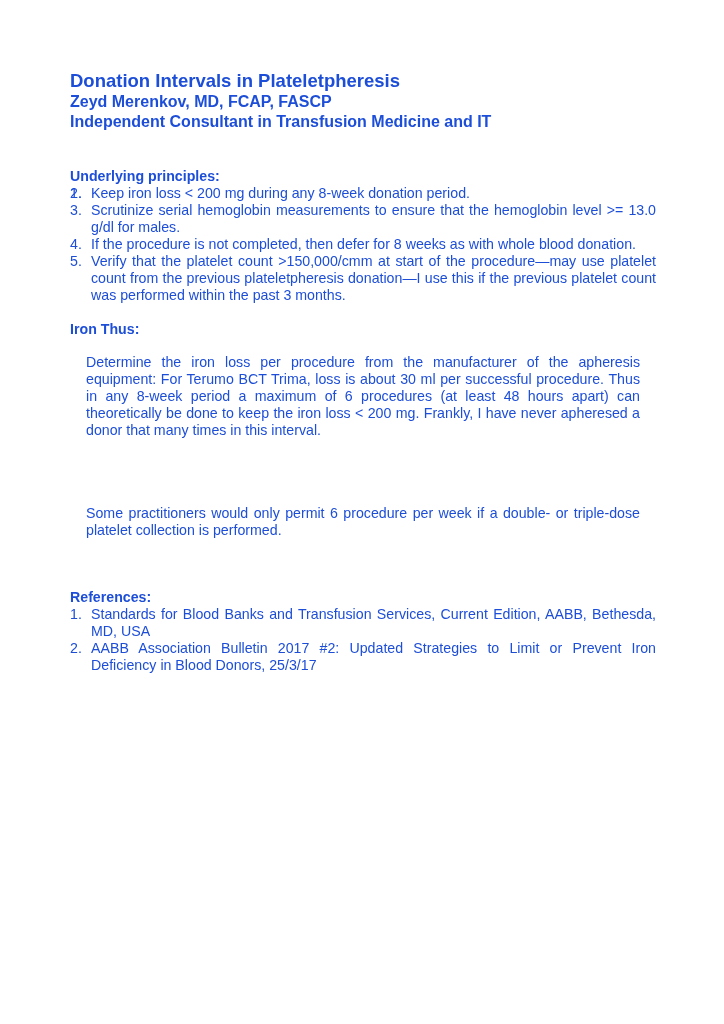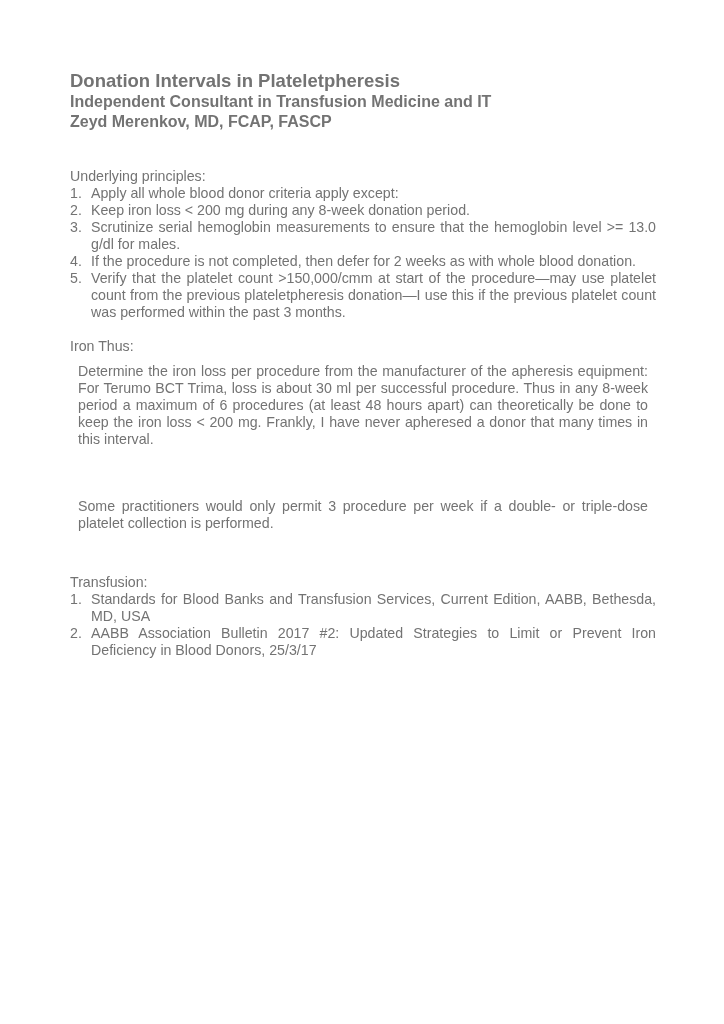--- a/index.html
+++ b/index.html
@@ -1,69 +1,69 @@
 <!DOCTYPE html>
 <html><head>
 <meta charset="utf-8">
 <style>
   html, body { margin: 0; padding: 0; background: #ffffff; }
   body { width: 724px; height: 1024px; position: relative; overflow: hidden; }
   .page {
     position: absolute; left: 70px; top: 70px; width: 586px;
-    font-family: "Liberation Sans", sans-serif; color: #737373;
+    font-family: "Liberation Sans", sans-serif; color: #1d4ed8;
     font-size: 14.2px; line-height: 17px;
   }
   .title { font-weight: bold; font-size: 18.5px; line-height: 22px; margin: 0; }
   .sub { font-weight: bold; font-size: 16px; line-height: 20px; margin: 0; }
-  .h { font-weight: normal; margin: 0; }
-  p { margin: 8px; text-align: justify; }
+  .h { font-weight: bold; margin: 0; }
+  p { margin: 16px; text-align: justify; }
   ol { margin: 0; padding: 0; list-style: none; }
   ol li { position: relative; padding-left: 21px; text-align: justify; }
   ol li .num { position: absolute; left: 0; top: 0; }
   .gap-head { height: 36px; }
   .gap { height: 17px; }
   .gap2 { height: 34px; }
 </style>
 </head>
 <body>
 
 <div class="page">
   <h1 class="title">Donation Intervals in Plateletpheresis</h1>
+  <div class="sub">Zeyd Merenkov, MD, FCAP, FASCP</div>
   <div class="sub">Independent Consultant in Transfusion Medicine and IT</div>
-  <div class="sub">Zeyd Merenkov, MD, FCAP, FASCP</div>
 
   <div class="gap-head"></div>
 
   <section>
     <div class="h">Underlying principles:</div>
     <ol>
-      <li><span class="num">1.</span><span>Apply all whole blood donor criteria apply except:</span></li>
+      <li><span class="num">1.</span></li>
       <li><span class="num">2.</span><span>Keep iron loss &lt; 200 mg during any 8-week donation period.</span></li>
       <li><span class="num">3.</span><span>Scrutinize serial hemoglobin measurements to ensure that the hemoglobin level &gt;= 13.0 g/dl for males.</span></li>
-      <li><span class="num">4.</span><span>If the procedure is not completed, then defer for 2 weeks as with whole blood donation.</span></li>
+      <li><span class="num">4.</span><span>If the procedure is not completed, then defer for 8 weeks as with whole blood donation.</span></li>
       <li><span class="num">5.</span><span>Verify that the platelet count &gt;150,000/cmm at start of the procedure—may use platelet count from the previous plateletpheresis donation—I use this if the previous platelet count was performed within the past 3 months.</span></li>
     </ol>
   </section>
 
   <div class="gap"></div>
 
   <section>
     <div class="h">Iron Thus:</div>
     <p>Determine the iron loss per procedure from the manufacturer of the apheresis equipment: For Terumo BCT Trima, loss is about 30 ml per successful procedure.  Thus in any 8-week period a maximum of 6 procedures (at least 48 hours apart) can theoretically be done to keep the iron loss &lt; 200 mg.  Frankly, I have never apheresed a donor that many times in this interval.</p>
     <div class="gap"></div>
   </section>
 
   <div class="gap"></div>
 
   <section>
-    <p>Some practitioners would only permit 3 procedure per week if a double- or triple-dose platelet collection is performed.</p>
+    <p>Some practitioners would only permit 6 procedure per week if a double- or triple-dose platelet collection is performed.</p>
   </section>
 
   <div class="gap2"></div>
 
   <section>
-    <div class="h">Transfusion:</div>
+    <div class="h">References:</div>
     <ol>
       <li><span class="num">1.</span><span>Standards for Blood Banks and Transfusion Services, Current Edition, AABB, Bethesda, MD, USA</span></li>
       <li><span class="num">2.</span><span>AABB Association Bulletin 2017 #2:  Updated Strategies to Limit or Prevent Iron Deficiency in Blood Donors, 25/3/17</span></li>
     </ol>
   </section>
 </div>
 
 </body></html>

